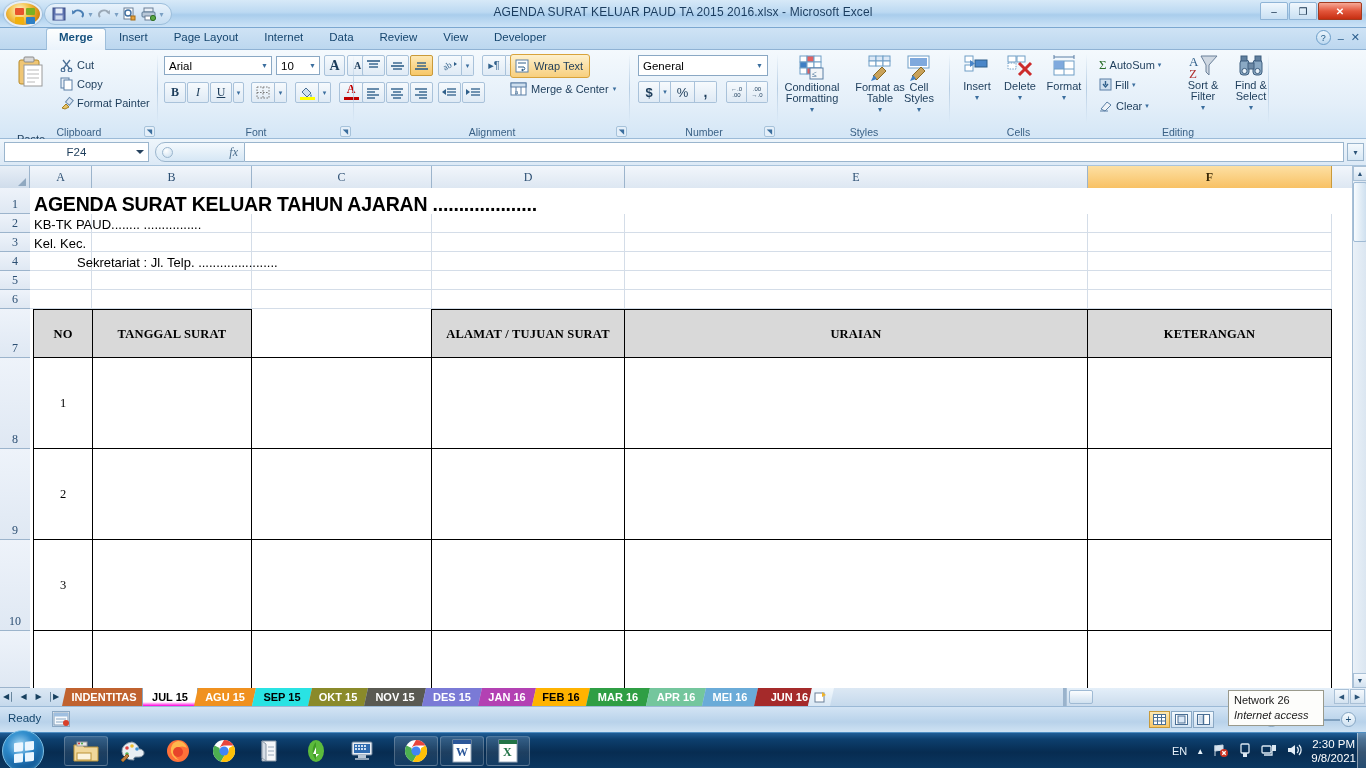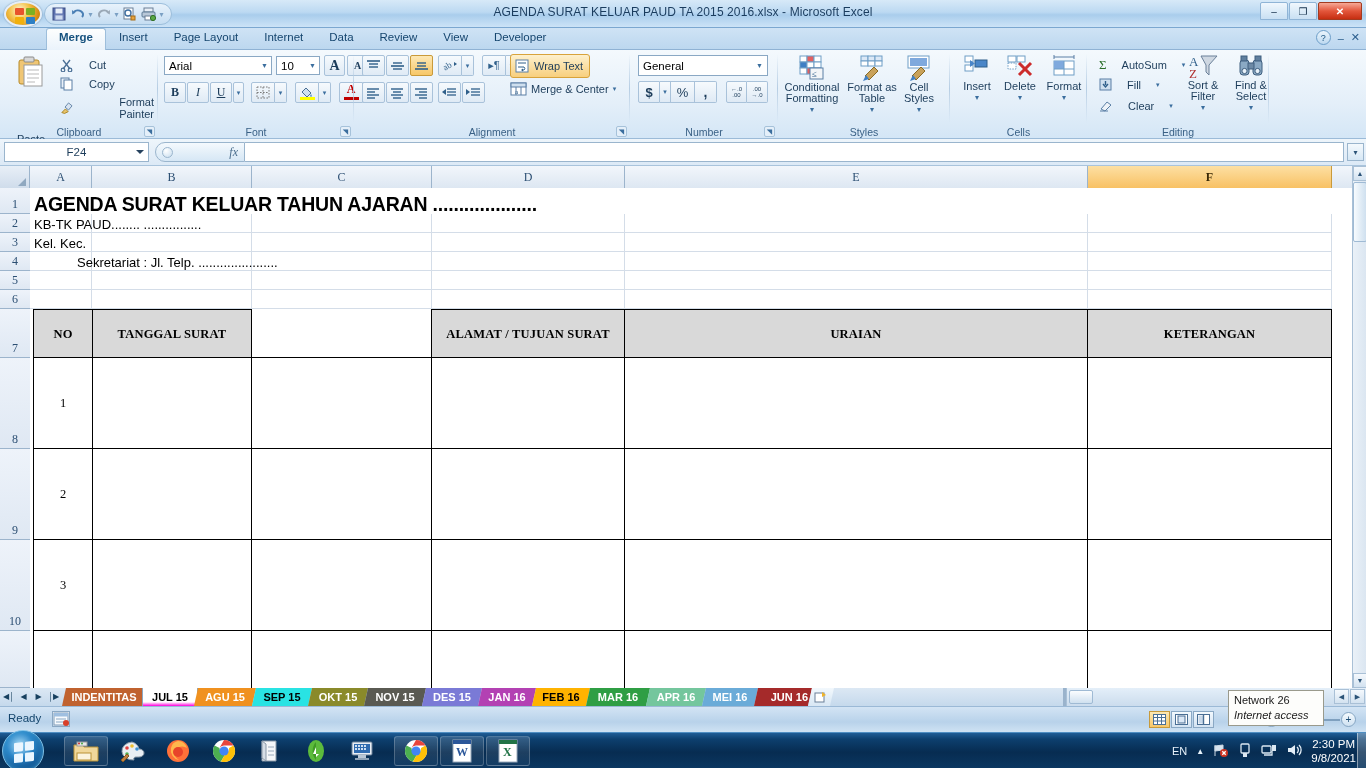--- a/index.html
+++ b/index.html
@@ -84,21 +84,21 @@
   .rgroup .glabel{
     position:absolute; bottom:1px; left:0; width:100%; text-align:center;
     font-size:10.5px; color:#3a6186;
   }
   .rgroup .gsep{ position:absolute; right:0; top:4px; bottom:16px; width:1px;
     background:linear-gradient(to bottom,rgba(150,180,205,0),#b6cde3,rgba(150,180,205,0)); }
   .dlg{ position:absolute; bottom:2px; right:3px; width:11px; height:11px;
     border:1px solid #a6c2da; background:#e4eff9; font-size:7px; color:#3b6e9e;
     display:flex;align-items:center;justify-content:center; border-radius:2px;}
 
-  .btn{ display:flex; align-items:center; gap:15px; font-size:11px; color:#1c3c5a;
+  .btn{ display:flex; align-items:center; gap:3px; font-size:11px; color:#1c3c5a;
     padding:1px 3px; border:1px solid transparent; border-radius:2px; cursor:default;}
   .bigbtn{ display:flex; flex-direction:column; align-items:center; justify-content:flex-start;
     font-size:11px; color:#1c3c5a; cursor:default; text-align:center; line-height:12px;}
 
   
   #fbar{
     position:absolute; left:0; top:139px; width:1366px; height:27px;
     background:linear-gradient(to bottom,#eef5fb,#dce9f6);
     border-bottom:1px solid #a9c4dc;
   }
@@ -582,21 +582,21 @@
             <rect x="3" y="14" width="7" height="6"></rect>
             <rect x="10" y="14" width="7" height="6" fill="#e36060"></rect>
             <rect x="17" y="14" width="7" height="6"></rect>
           </g>
           <rect x="13" y="14" width="13" height="11" fill="#f2f5f8" stroke="#5a7fa5"></rect>
           <text x="15" y="23" font-size="9" fill="#2f5f8a" font-family="serif">≤</text>
         </svg>
       <span style="line-height:11px;">Conditional Formatting</span>
       <span style="font-size:8px;color:#3b6e9e;">▾</span>
     </div>
-    <div class="bigbtn" style="position:absolute;left:68px;top:4px;width:52px;">
+    <div class="bigbtn" style="position:absolute;left:76px;top:4px;width:52px;">
       <svg width="30" height="28" viewBox="0 0 30 28">
           <g stroke="#6f9ec6" fill="#dbe8f6">
             <rect x="4" y="2" width="7" height="5"></rect>
             <rect x="11" y="2" width="7" height="5"></rect>
             <rect x="18" y="2" width="7" height="5"></rect>
             <rect x="4" y="7" width="7" height="5" fill="#fff"></rect>
             <rect x="11" y="7" width="7" height="5" fill="#fff"></rect>
             <rect x="18" y="7" width="7" height="5" fill="#fff"></rect>
           </g>
           <path d="M8 22 L17 13 L21 17 L12 26 Z" fill="#c9a25a" stroke="#8a6a22"></path>

